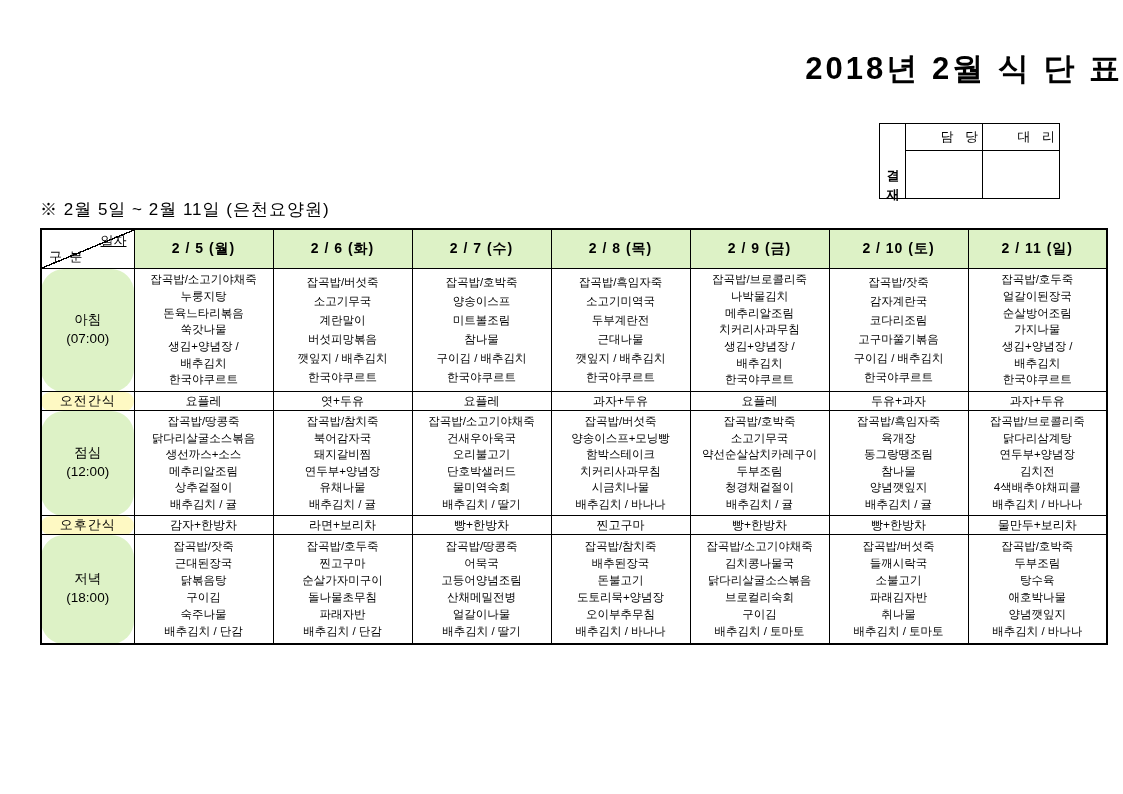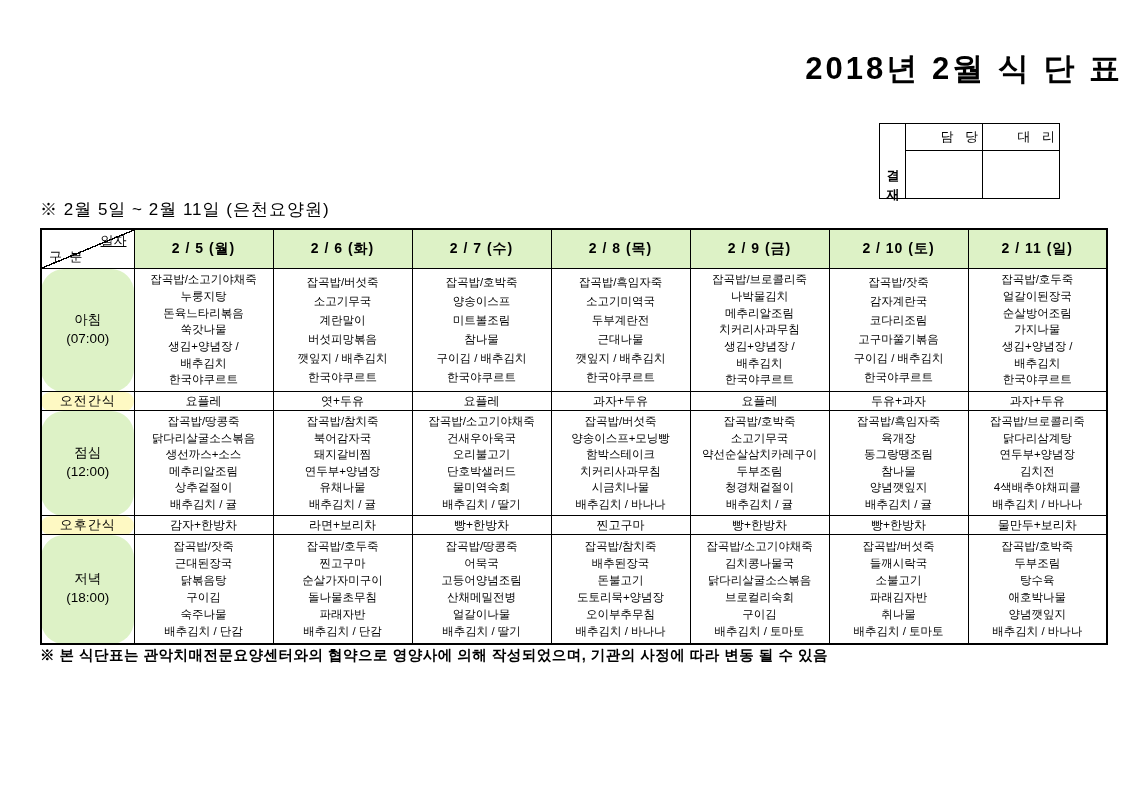--- a/index.html
+++ b/index.html
@@ -367,14 +367,13 @@
             <div class="menu-line">애호박나물</div>
             <div class="menu-line">양념깻잎지</div>
             <div class="menu-line">배추김치  /  바나나</div>
           </div>
         </td>
       </tr>
     </tbody>
 </table>
 
 <div class="notes">
-  <div class="note-line">※  본  식단표는  관악치매전문요양센터와의  협약으로  영양사에  의해  작성되었으며,  기관의  사정에  따라  변동  될  수  있음</div>
 </div>
 
 </body></html>

